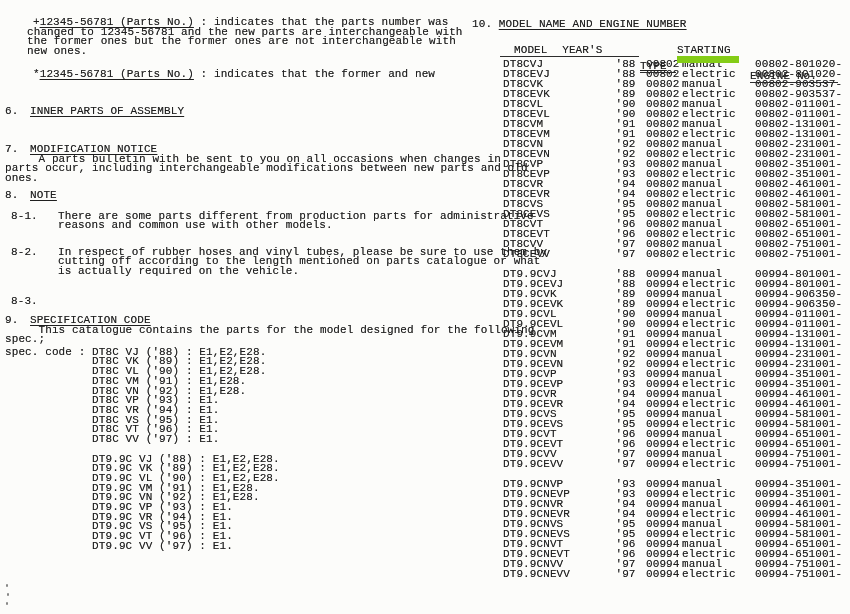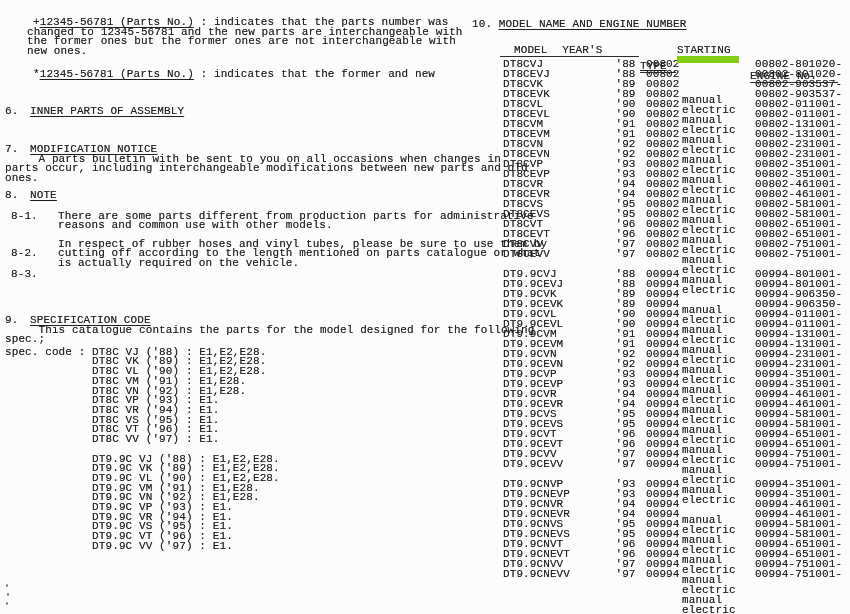--- a/index.html
+++ b/index.html
@@ -35,21 +35,21 @@
   .h-eng{position:absolute;left:250px;top:0;width:88px;border-bottom:1px solid #2c2c2c;margin-top:26px;}
   .tgroup{margin-bottom:10px;}
   .trow{display:flex;height:10px;line-height:10px;}
   .tcell{flex:none;display:block;}
   .c-model{width:110px;padding-left:3px;}
   .c-years{width:25px;text-align:center;}
   .c-type{width:42px;padding-left:8px;box-sizing:border-box;}
   .c-type{width:42px;}
   .c-type{padding-left:8px;width:34px;}
   .c-type{box-sizing:content-box;}
-  .c-start{width:73px;padding-left:2px;margin-top:36px;}
+  .c-start{width:73px;padding-left:2px;}
   .c-engine{flex:1;}
   .speck{position:absolute;width:2px;height:3px;background:#4a4a4a;opacity:.65;border-radius:1px;}
 </style>
 </head>
 <body>
 
 <div class="page">
 
   <div class="col-left">
 
@@ -84,27 +84,27 @@
     <div class="abs" style="top:191px;left:0;">
       <div class="hrow">
           <span class="snum">8.</span>
           <span class="ul">NOTE</span>
         </div>
       <div class="note-item" style="margin-top:11px;">
         <span class="nlabel">8-1.</span>
         <span class="pre">There are some parts different from production parts for administrative
 reasons and common use with other models.</span>
       </div>
-      <div class="note-item" style="margin-top:9px;align-items:center;">
+      <div class="note-item" style="margin-top:17px;">
         <span class="nlabel">8-2.</span>
         <span class="pre">In respect of rubber hoses and vinyl tubes, please be sure to use them by
 cutting off according to the length mentioned on parts catalogue or what
 is actually required on the vehicle.</span>
       </div>
-      <div class="note-item" style="margin-top:1px;">
+      <div class="note-item" style="margin-top:20px;">
         <span class="nlabel">8-3.</span>
       </div>
     </div>
 
     <div class="abs" style="top:316px;left:0;">
       <div class="hrow">
           <span class="snum">9.</span>
           <span class="ul">SPECIFICATION CODE</span>
         </div>
       <div class="pre">     This catalogue contains the parts for the model designed for the following

